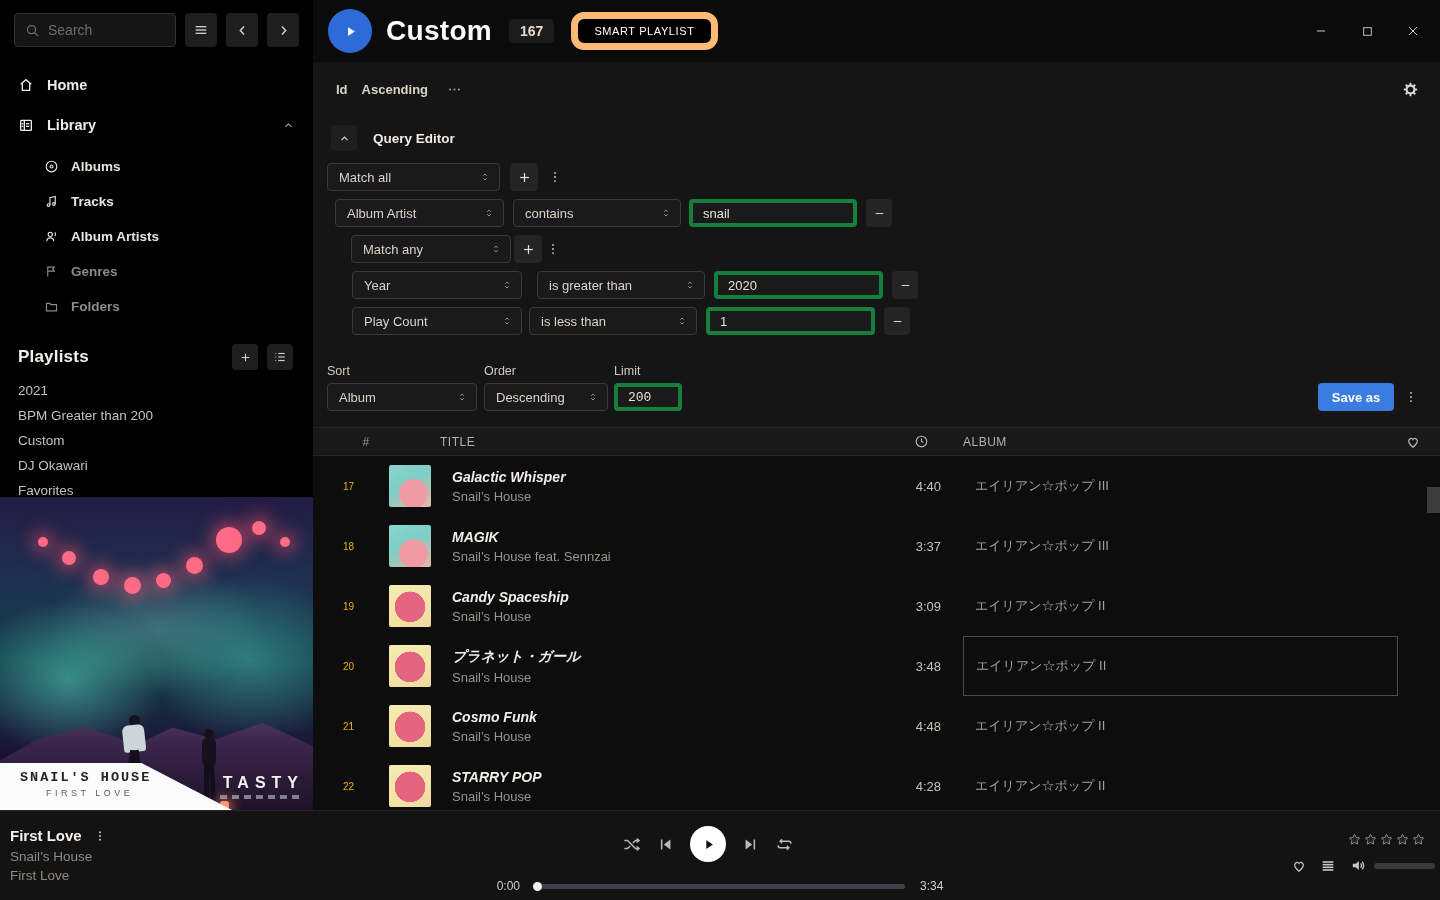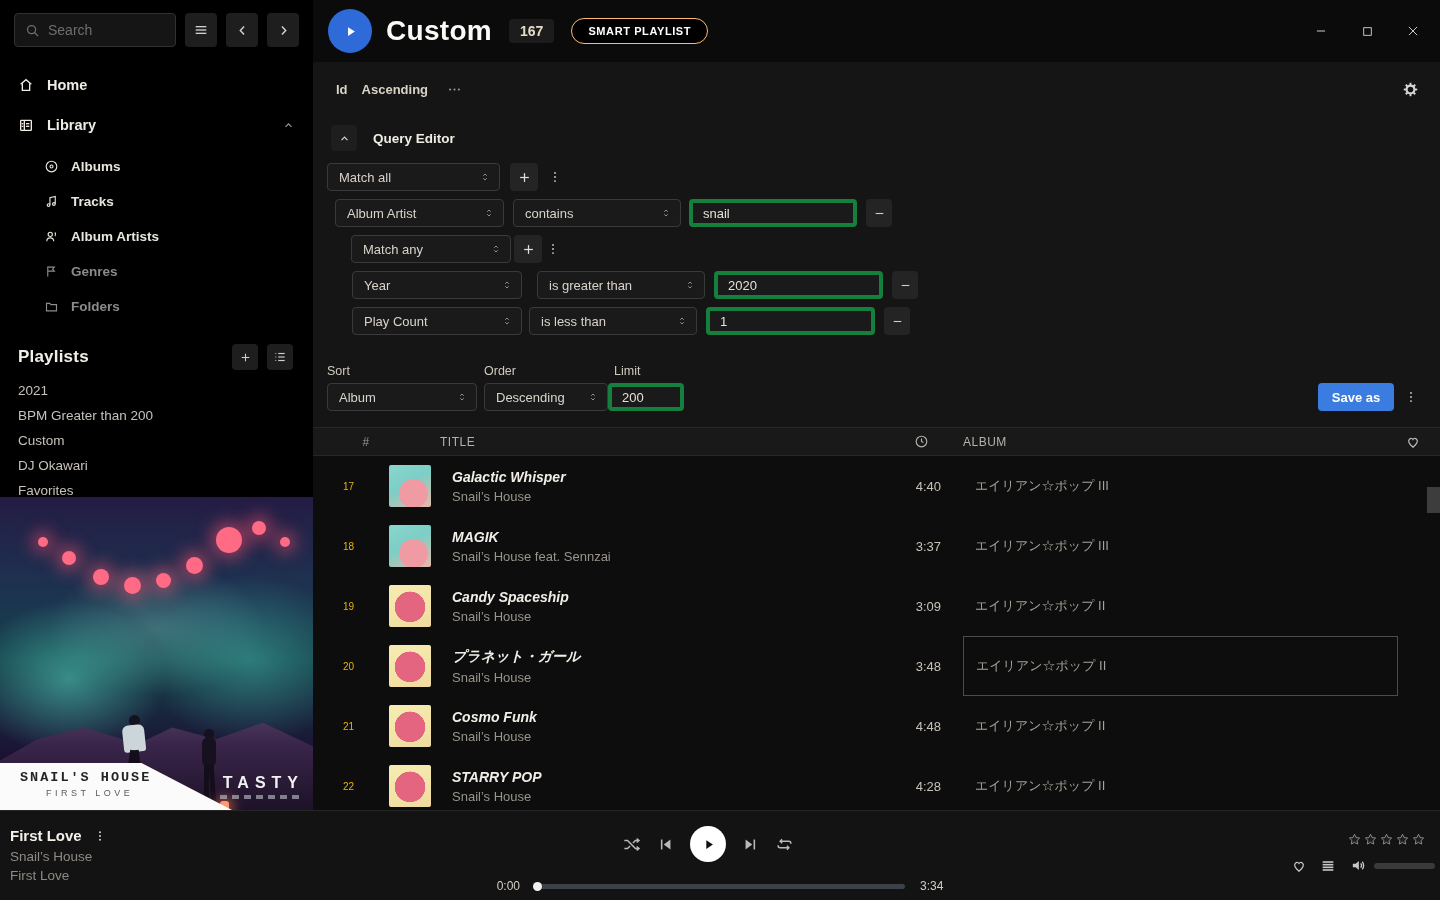--- a/index.html
+++ b/index.html
@@ -69,22 +69,22 @@
 
   
   .main { position:absolute; left:313px; top:0; width:1127px; height:810px; background:#151515; }
   .main-titlebar { position:absolute; left:0; top:0; width:100%; height:62px; background:#0b0b0b;
     display:flex; align-items:center; }
   .play-circle { width:44px; height:44px; border-radius:50%; background:#2e6bd8; margin-left:15px;
     display:flex; align-items:center; justify-content:center; cursor:pointer; flex:0 0 auto; }
   .pl-name { margin-left:14px; font-size:28px; font-weight:bold; color:#fbfaf7; letter-spacing:.3px; }
   .count-badge { margin-left:17px; background:#1c1c1c; border-radius:4px; padding:4px 11px;
     font-size:14px; font-weight:bold; color:#e6dbc6; }
-  .smart-badge { margin-left:17px; background:#000; border:1px solid #fdba74; border-radius:13px;
-    padding:6px 16px; font-size:11px; font-weight:bold; letter-spacing:.6px; color:#fff; }
+  .smart-badge { margin-left:17px; background:#000; border:7px solid #fdba74; border-radius:13px;
+    padding:6px 16px; font-size:11px; font-weight:normal; letter-spacing:.6px; color:#fff; }
   .win-btns { margin-left:auto; display:flex; align-items:center; gap:16px; padding-right:12px; color:#dcdcdc; }
   .win-btn { width:30px; height:30px; display:flex; align-items:center; justify-content:center; cursor:pointer; }
 
   .toolbar { position:absolute; left:0; top:62px; width:100%; height:55px; display:flex; align-items:center; }
   .tb-sort { margin-left:23px; font-size:13px; font-weight:bold; color:#d9d3c6; cursor:pointer; }
   .tb-order { margin-left:14px; font-size:13px; font-weight:bold; color:#d9d3c6; cursor:pointer; }
   .tb-dots { margin-left:19px; color:#9a9a9a; cursor:pointer; }
   .tb-gear { margin-left:auto; margin-right:21px; color:#d6d6d6; cursor:pointer; }
 
   .qe-head { position:absolute; left:18px; top:125px; display:flex; align-items:center; gap:16px; }
@@ -584,21 +584,21 @@
       </div>
       <div class="sel" style="width:124px;margin-left:7px">
         <span class="lbl">Descending</span>
         <span class="caret">
             <svg width="12" height="12" viewBox="0 0 24 24" fill="none" stroke="currentColor" stroke-width="2">
               <polyline points="8.5 9.5 12 6 15.5 9.5"></polyline>
               <polyline points="8.5 14.5 12 18 15.5 14.5"></polyline>
             </svg>
           </span>
       </div>
-      <input class="qinput" style="width: 76px; margin-left: 0;" value="200">
+      <input class="qinput" style="width: 68px; margin-left: 6px; font-family: Liberation Mono, monospace;" value="200">
     </div>
     <button class="saveas">Save as</button>
     <span class="save-dots q-dots">
         <svg width="14" height="14" viewBox="0 0 24 24" fill="currentColor">
           <circle cx="12" cy="5" r="1.6"></circle>
           <circle cx="12" cy="12" r="1.6"></circle>
           <circle cx="12" cy="19" r="1.6"></circle>
         </svg>
       </span>
 

